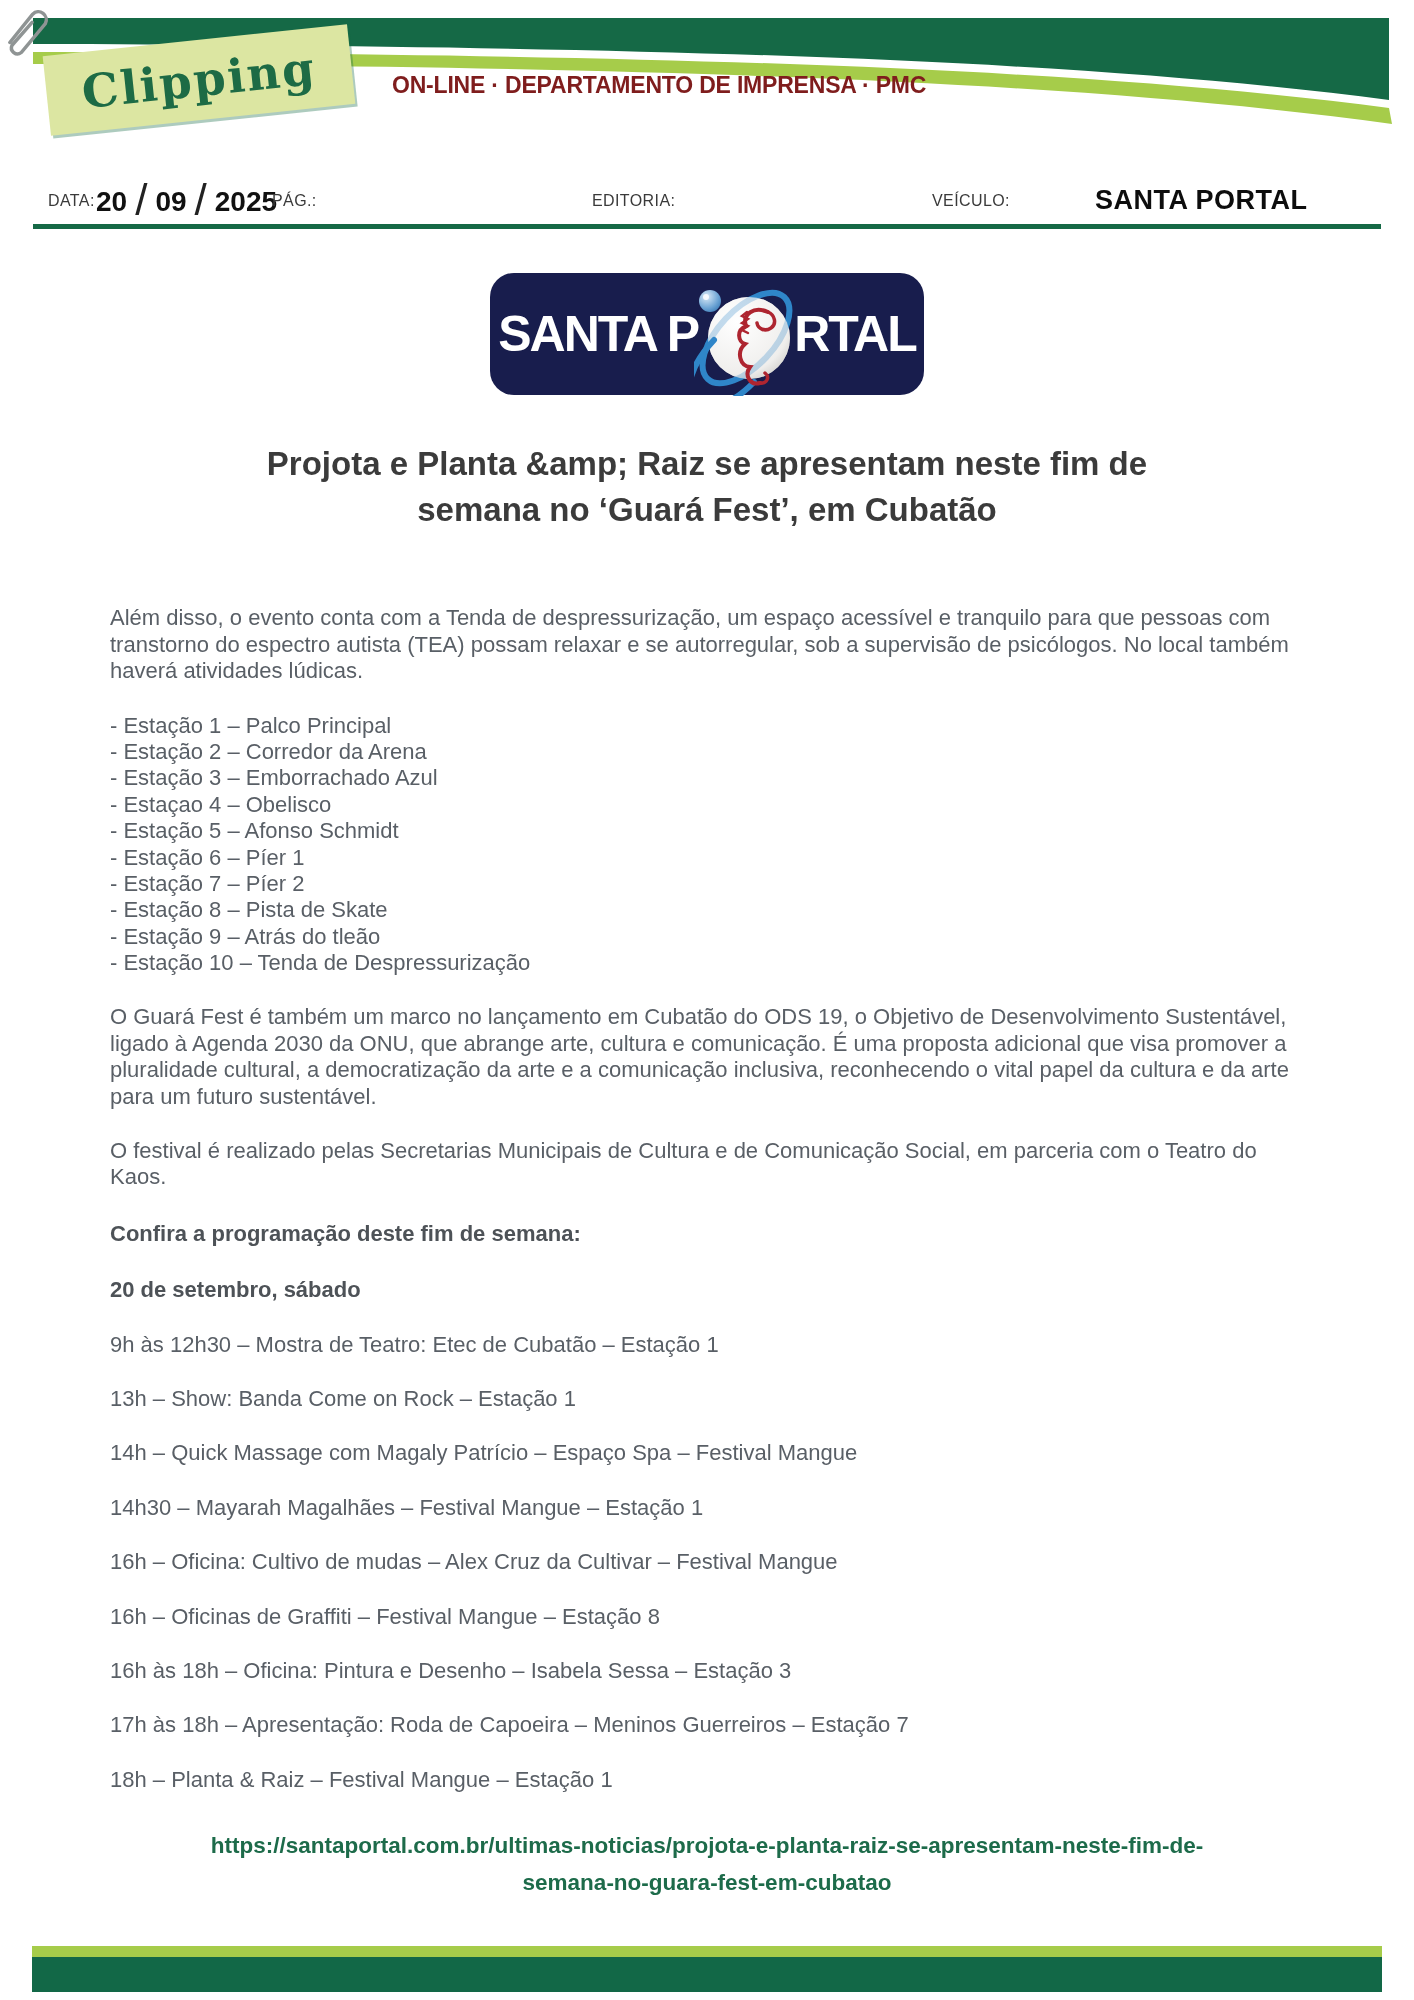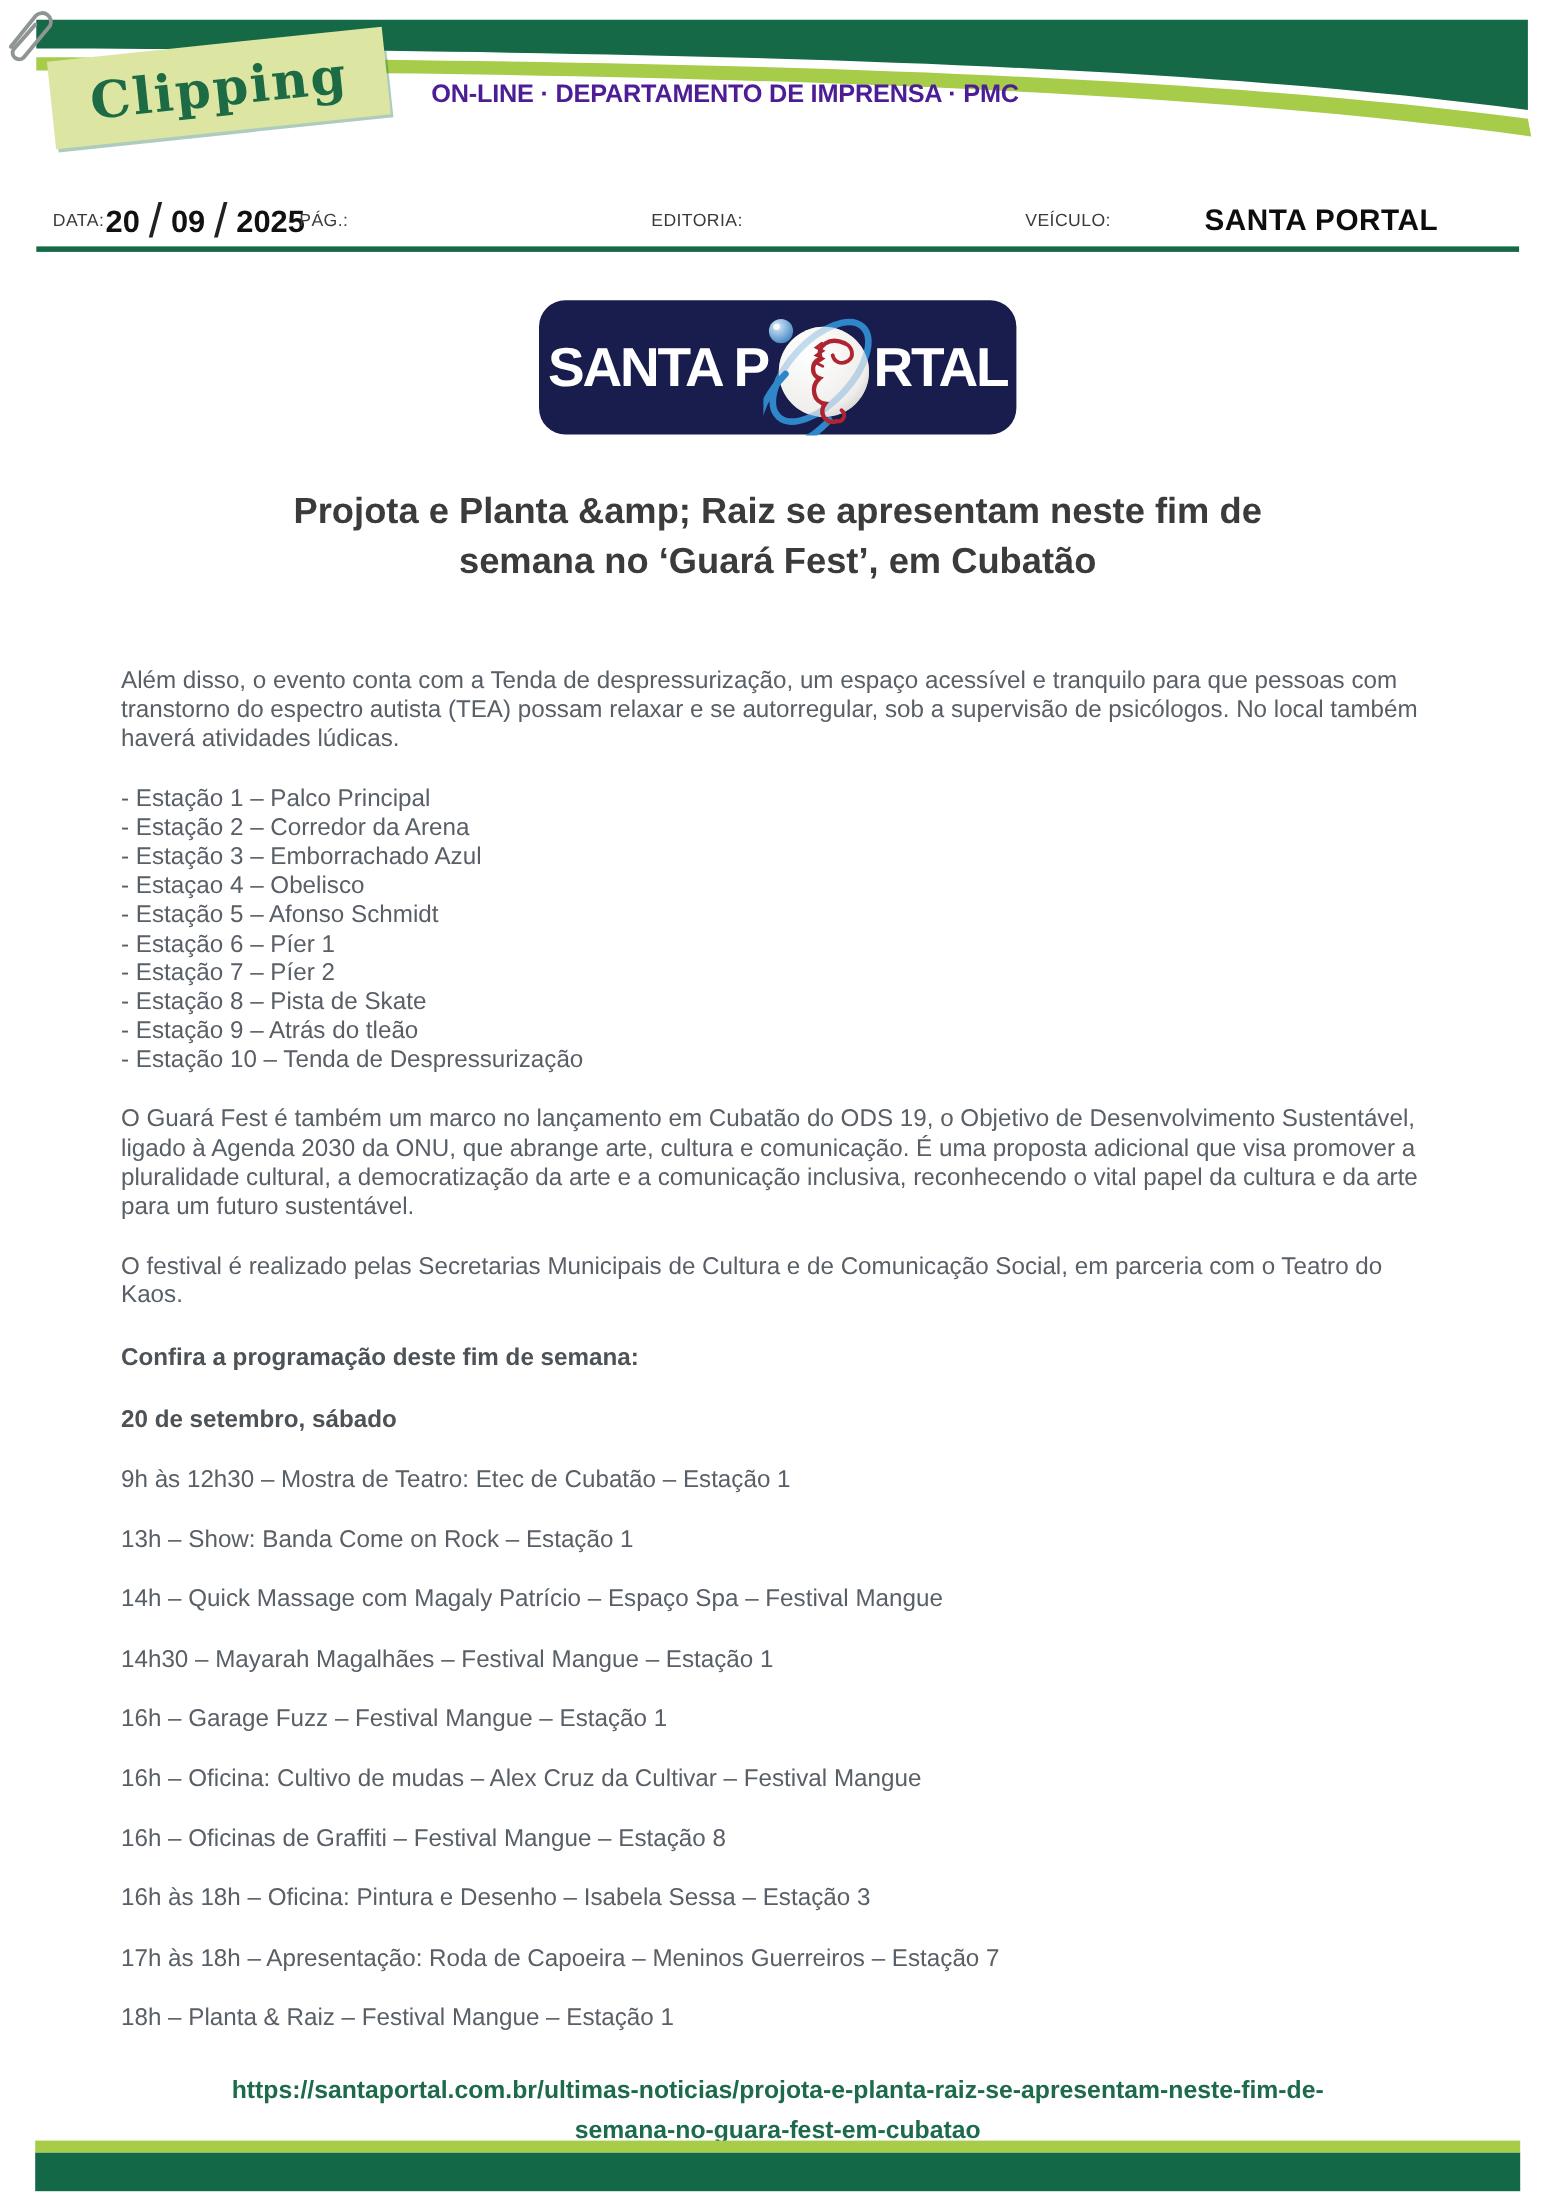--- a/index.html
+++ b/index.html
@@ -23,21 +23,21 @@
     box-shadow:2px 3px 0 rgba(21,105,70,.35);
     z-index:2;
   }
   .clip-card .brand{
     font-family:"DejaVu Serif", serif;
     font-size:46px;font-weight:600;color:#1d6b45;letter-spacing:2px;
   }
   .paperclip{position:absolute;left:252px;top:8px;z-index:3;transform:rotate(18deg);}
   .tagline{
     position:absolute;left:392px;top:72px;z-index:2;
-    font-size:23px;font-weight:700;color:#4c1d95;letter-spacing:-0.2px;
+    font-size:23px;font-weight:700;color:#7f1d1d;letter-spacing:-0.2px;
   }
 
   
   .meta-bar{position:relative;height:52px;margin-top:16px;}
   .meta-label{position:absolute;bottom:8px;font-size:16px;color:#3a3a3a;letter-spacing:0.4px;}
   .meta-date{position:absolute;left:96px;bottom:0;display:flex;align-items:baseline;}
   .meta-date .num{font-size:28px;font-weight:800;color:#111;}
   .meta-date .slash{font-size:44px;font-weight:300;color:#222;margin:0 8px;position:relative;top:4px;line-height:0;}
   .vehicle-value{position:absolute;left:1095px;bottom:2px;font-size:27px;font-weight:800;color:#0d0d0d;letter-spacing:0.5px;margin-top:36px;}
   .meta-rule{height:5px;background:#156946;margin:6px 33px 0 33px;}
@@ -163,21 +163,20 @@
     <p class="para">O Guará Fest é também um marco no lançamento em Cubatão do ODS 19, o Objetivo de Desenvolvimento Sustentável, ligado à Agenda 2030 da ONU, que abrange arte, cultura e comunicação. É uma proposta adicional que visa promover a pluralidade cultural, a democratização da arte e a comunicação inclusiva, reconhecendo o vital papel da cultura e da arte para um futuro sustentável.</p>
     <p class="para">O festival é realizado pelas Secretarias Municipais de Cultura e de Comunicação Social, em parceria com o Teatro do Kaos.</p>
 
     <div class="subhead">Confira a programação deste fim de semana:</div>
     <div class="subhead">20 de setembro, sábado</div>
 
     <div class="sched">9h às 12h30 – Mostra de Teatro: Etec de Cubatão – Estação 1</div>
     <div class="sched">13h – Show: Banda Come on Rock – Estação 1</div>
     <div class="sched">14h – Quick Massage com Magaly Patrício – Espaço Spa – Festival Mangue</div>
     <div class="sched">14h30 – Mayarah Magalhães – Festival Mangue – Estação 1</div>
-    <div class="sched">16h – Garage Fuzz – Festival Mangue – Estação 1</div>
     <div class="sched">16h – Oficina: Cultivo de mudas – Alex Cruz da Cultivar – Festival Mangue</div>
     <div class="sched">16h – Oficinas de Graffiti  – Festival Mangue – Estação 8</div>
     <div class="sched">16h às 18h – Oficina: Pintura e Desenho – Isabela Sessa – Estação 3</div>
     <div class="sched">17h às 18h – Apresentação: Roda de Capoeira – Meninos Guerreiros – Estação 7</div>
     <div class="sched">18h – Planta &amp; Raiz – Festival Mangue – Estação 1</div>
   </div>
 
   <div class="footer-url">
     <div>https://santaportal.com.br/ultimas-noticias/projota-e-planta-raiz-se-apresentam-neste-fim-de-</div>
     <div>semana-no-guara-fest-em-cubatao</div>

